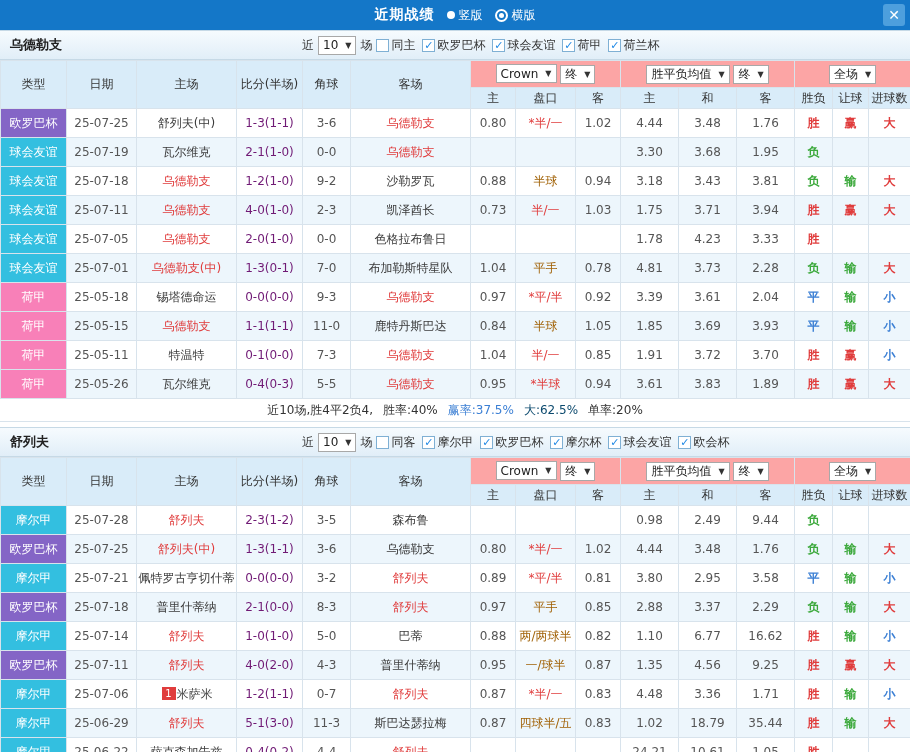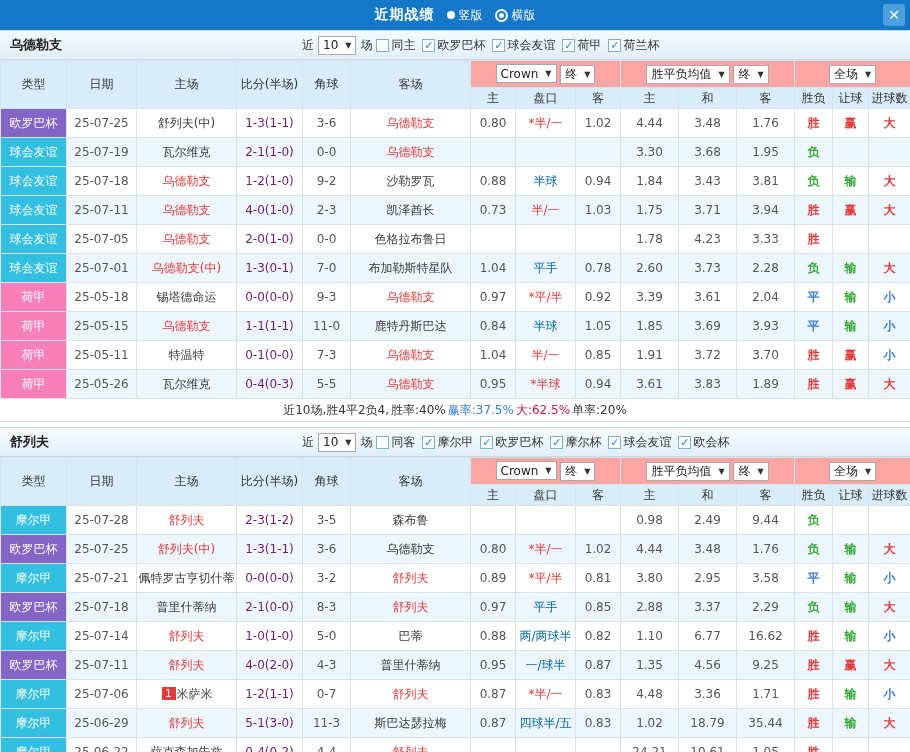--- a/index.html
+++ b/index.html
@@ -34,25 +34,25 @@
   thead th{background:#D9ECF9;color:#333;font-weight:normal;font-size:12px}
   .h1 th{height:26px}
   .h2 th{height:20px}
   .grp{background:#fca5a5}
   tbody td{height:28px;font-size:12px;color:#555;background:#fff}
   tr.alt td{background:#EDF6FC}
   td.type-cell{color:#fff;font-size:12px}
   .focus{color:#E03C3C}
   .opp{color:#3A3A3A}
   td.score{color:#701a75}
-  td.hcap{color:#0369a1}
+  td.hcap{color:#a16207}
   td.hcap.red{color:#E03C3C}
   td.res{font-weight:bold}
   .badge{display:inline-block;background:#E03C3C;color:#fff;font-size:10px;line-height:13px;min-width:12px;padding:0 1px;margin:0 1px;vertical-align:1px}
-  .summary{height:22px;display:flex;align-items:center;justify-content:center;gap:2px;font-size:12px;
+  .summary{height:22px;display:flex;align-items:center;justify-content:center;gap:10px;font-size:12px;
            border-bottom:1px solid #D8E3EC;background:#fff}
 </style>
 </head>
 <body>
 
 <div class="titlebar">
   <span class="title">近期战绩</span>
   <label class="radio">
     <span class="radio-dot"></span>
     <span>竖版</span>
@@ -203,21 +203,21 @@
         <tr>
           <td class="type-cell" style="background: rgb(51, 191, 224);">球会友谊</td>
           <td class="date">25-07-18</td>
           <td class="team"><span class="focus">乌德勒支</span></td>
           <td class="score">1-2(1-0)</td>
           <td class="corner">9-2</td>
           <td class="team"><span class="opp">沙勒罗瓦</span></td>
           <td class="odd">0.88</td>
           <td class="hcap">半球</td>
           <td class="odd">0.94</td>
-          <td class="odd">1.84</td>
+          <td class="odd">3.18</td>
           <td class="odd">3.43</td>
           <td class="odd">3.81</td>
           <td class="res" style="color: rgb(60, 169, 60);">负</td>
           <td class="res" style="color: rgb(60, 169, 60);">输</td>
           <td class="res" style="color: rgb(224, 60, 60);">大</td>
         </tr>
         <tr class="alt">
           <td class="type-cell" style="background: rgb(51, 191, 224);">球会友谊</td>
           <td class="date">25-07-11</td>
           <td class="team"><span class="focus">乌德勒支</span></td>
@@ -254,21 +254,21 @@
         <tr class="alt">
           <td class="type-cell" style="background: rgb(51, 191, 224);">球会友谊</td>
           <td class="date">25-07-01</td>
           <td class="team"><span class="focus">乌德勒支(中)</span></td>
           <td class="score">1-3(0-1)</td>
           <td class="corner">7-0</td>
           <td class="team"><span class="opp">布加勒斯特星队</span></td>
           <td class="odd">1.04</td>
           <td class="hcap">平手</td>
           <td class="odd">0.78</td>
-          <td class="odd">2.60</td>
+          <td class="odd">4.81</td>
           <td class="odd">3.73</td>
           <td class="odd">2.28</td>
           <td class="res" style="color: rgb(60, 169, 60);">负</td>
           <td class="res" style="color: rgb(60, 169, 60);">输</td>
           <td class="res" style="color: rgb(224, 60, 60);">大</td>
         </tr>
         <tr>
           <td class="type-cell" style="background: rgb(248, 128, 184);">荷甲</td>
           <td class="date">25-05-18</td>
           <td class="team"><span class="opp">锡塔德命运</span></td>
@@ -335,21 +335,21 @@
           <td class="res" style="color: rgb(224, 60, 60);">胜</td>
           <td class="res" style="color: rgb(224, 60, 60);">赢</td>
           <td class="res" style="color: rgb(224, 60, 60);">大</td>
         </tr>
       </tbody>
   </table>
   <div class="summary">
       <span class="sum-part" style="color: rgb(51, 51, 51);">近10场,胜4平2负4,</span>
       <span class="sum-part" style="color: rgb(51, 51, 51);">胜率:40%</span>
       <span class="sum-part" style="color: rgb(59, 127, 212);">赢率:37.5%</span>
-      <span class="sum-part" style="color: #be185d;">大:62.5%</span>
+      <span class="sum-part" style="color: #0c4a6e;">大:62.5%</span>
       <span class="sum-part" style="color: rgb(51, 51, 51);">单率:20%</span>
     </div>
 </div>
 
 <div class="section">
   <div class="sec-header">
     <div class="team-name">舒列夫</div>
     <div class="filters">
       <span class="flt-label">近</span>
       <span class="dd">

